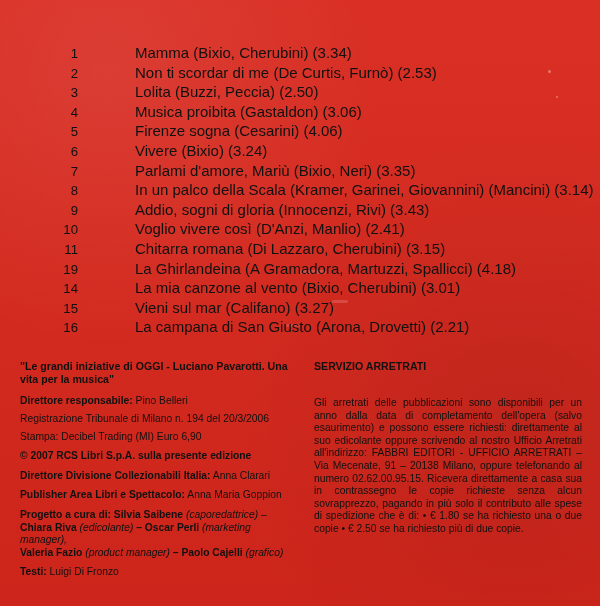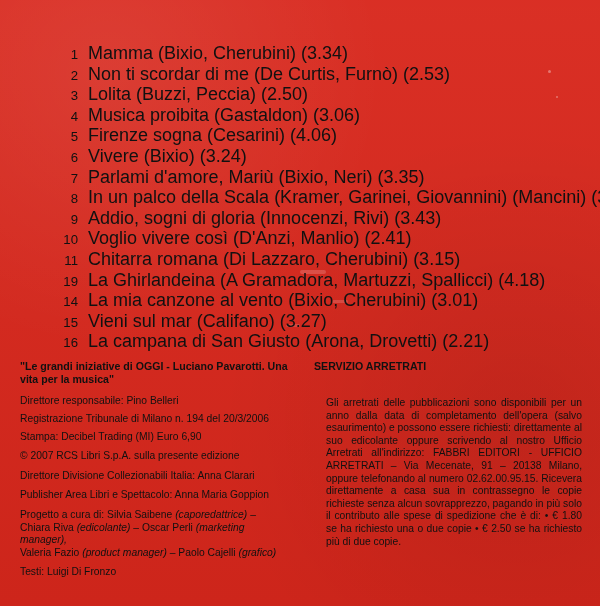--- a/index.html
+++ b/index.html
@@ -47,21 +47,22 @@
     white-space: nowrap;
   }
   .track .num {
     width: 26px;
     text-align: right;
     flex: 0 0 26px;
     padding-right: 10px;
     font-size: 13.2px;
   }
   .track .title {
-    font-size: 18px;
+    font-size: 15px;
+    margin-left: 47px;
   }
 
   .columns {
     position: absolute;
     left: 20px;
     top: 360px;
     width: 562px;
     display: flex;
     gap: 22px;
   }
@@ -69,29 +70,29 @@
     width: 272px;
   }
   .col-right {
     width: 268px;
   }
   .blk {
     font-size: 10.3px;
     line-height: 12.6px;
     margin-bottom: 7px;
   }
-  .b { font-weight: normal; }
+  .b { font-weight: bold; }
   .i { font-style: italic; }
   .hdr {
     font-weight: bold;
     font-size: 10.6px;
     line-height: 13px;
     margin-bottom: 24px;
   }
-  .just { text-align: justify; margin-left: 12px; }
+  .just { text-align: justify; }
   .tight { margin-bottom: 5px; }
   .lead {
     font-weight: bold;
     font-size: 10.6px;
     line-height: 13.2px;
     margin-bottom: 9px;
   }
 </style>
 </head>
 <body>

